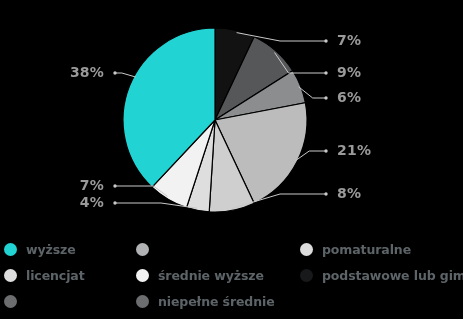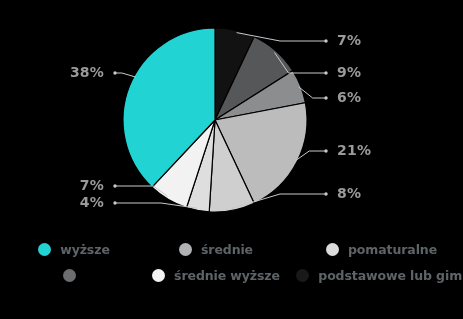--- a/index.html
+++ b/index.html
@@ -54,21 +54,20 @@
     top: 0;
   }
   .legend-col.c0 { left: 4px;   width: 140px; }
   .legend-col.c1 { left: 136px; width: 160px; }
   .legend-col.c2 { left: 300px; width: 163px; }
   .legend-item {
     display: flex;
     align-items: center;
     height: 26px;
     margin-bottom: 0px;
-    justify-content: center;
   }
   .legend-dot {
     width: 13px;
     height: 13px;
     border-radius: 50%;
     flex: 0 0 13px;
     margin-right: 9px;
   }
   .legend-label {
     font-size: 12.5px;
@@ -126,32 +125,39 @@
 </div>
 
 <div id="legend">
 
   <div class="legend-col c0">
     <div class="legend-item">
       <span class="legend-dot" style="background: rgb(34, 211, 211);"></span>
       <span class="legend-label">wyższe</span>
     </div>
     <div class="legend-item">
+      <span class="legend-dot" style="background: rgb(222, 222, 222);"></span>
+      <span class="legend-label">licencjat</span>
+    </div>
+    <div class="legend-item">
       <span class="legend-dot" style="background: rgb(107, 109, 111);"></span>
     </div>
   </div>
 
   <div class="legend-col c1">
     <div class="legend-item">
       <span class="legend-dot" style="background: rgb(176, 178, 179);"></span>
-      <span class="legend-label">średnie</span>
     </div>
     <div class="legend-item">
       <span class="legend-dot" style="background: rgb(242, 242, 242);"></span>
       <span class="legend-label">średnie wyższe</span>
+    </div>
+    <div class="legend-item">
+      <span class="legend-dot" style="background: rgb(107, 109, 111);"></span>
+      <span class="legend-label">niepełne średnie</span>
     </div>
   </div>
 
   <div class="legend-col c2">
     <div class="legend-item">
       <span class="legend-dot" style="background: rgb(220, 220, 220);"></span>
       <span class="legend-label">pomaturalne</span>
     </div>
     <div class="legend-item">
       <span class="legend-dot" style="background: rgb(23, 25, 26);"></span>

